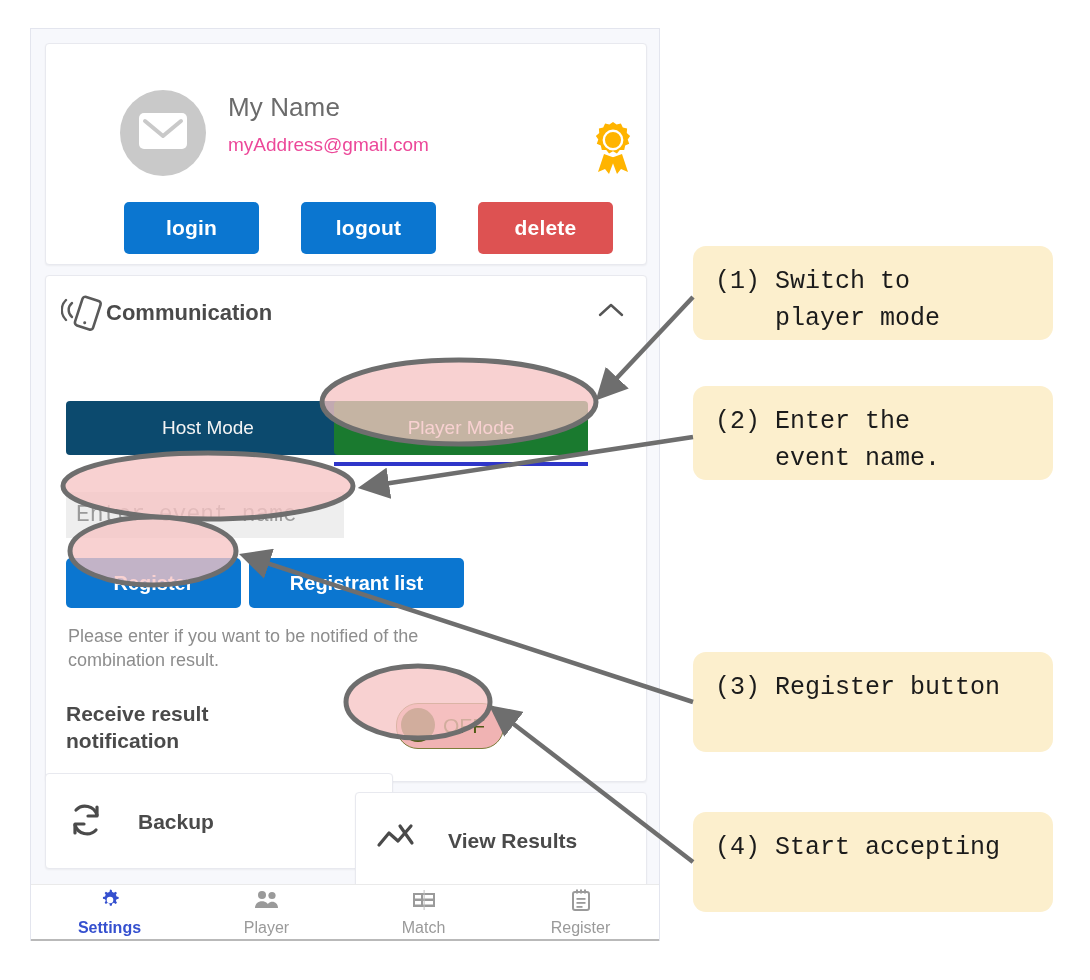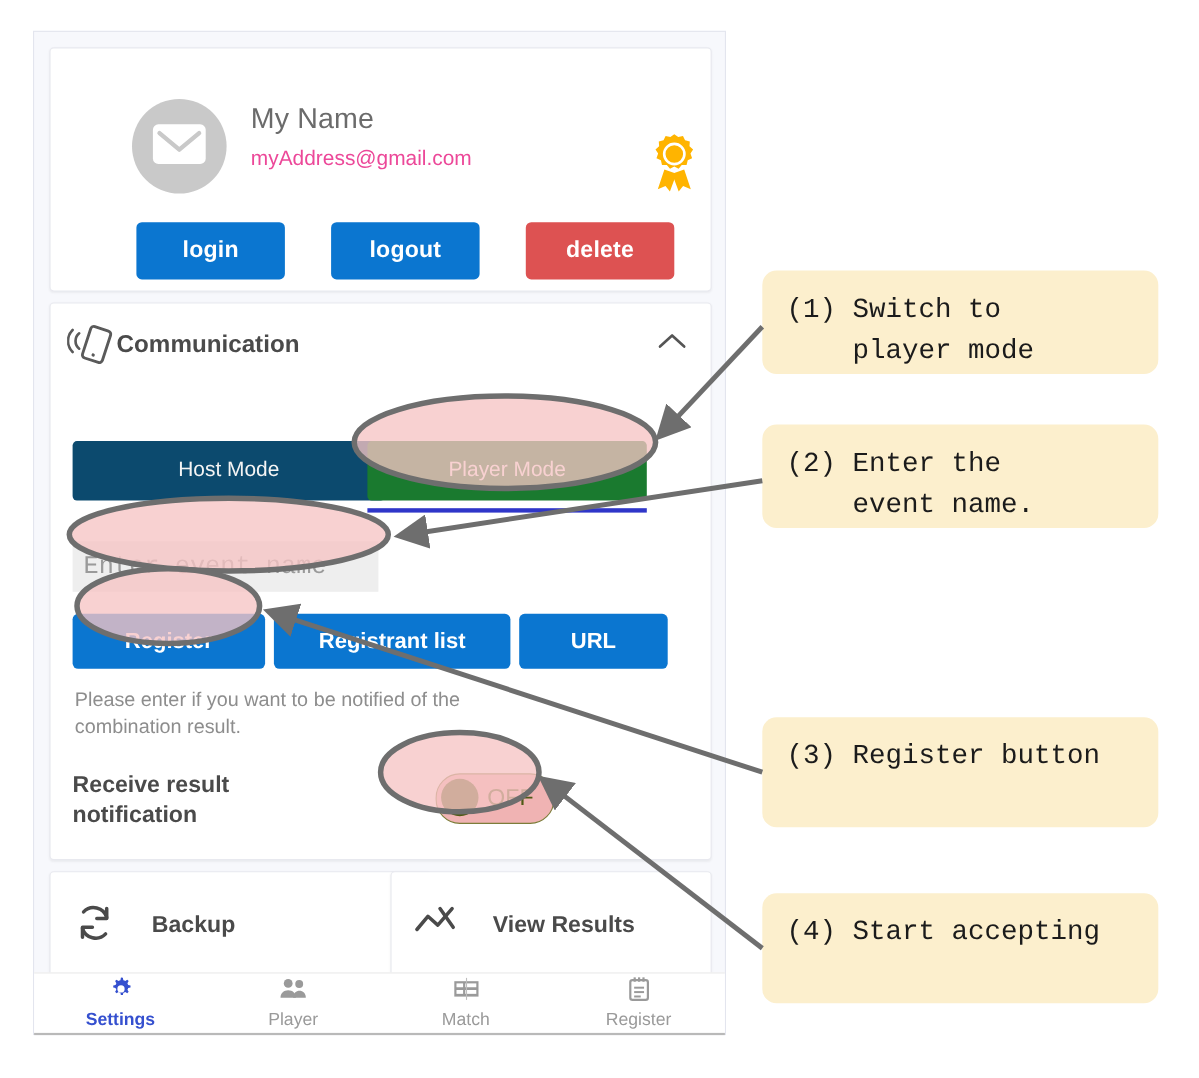--- a/index.html
+++ b/index.html
@@ -134,21 +134,21 @@
     width:34px;height:34px;border-radius:50%;
     background:#4f5a14;
   }
   #toggle-text{
     position:absolute; left:46px; top:10px;
     font-size:21px; color:#4f5a14; font-weight:400;
   }
 
   
   #backup-card{
-    position:absolute; left:14px; top:763px;
+    position:absolute; left:14px; top:744px;
     width:348px; height:96px;
   }
   #results-card{
     position:absolute; left:324px; top:763px;
     width:292px; height:96px;
   }
   .tile-label{
     position:absolute; left:92px; top:36px;
     font-size:21px; font-weight:700; color:#4a4a4a;
   }
@@ -245,21 +245,20 @@
     </span>
 
     <button id="host-mode-btn">Host Mode</button>
     <button id="player-mode-btn">Player Mode</button>
     <div id="mode-underline"></div>
 
     <input id="event-input" type="text" placeholder="Enter event name" style="">
 
     <button id="btn-register" class="cbtn">Register</button>
     <button id="btn-registrant-list" class="cbtn">Registrant list</button>
-    <button id="btn-url" class="cbtn">URL</button>
 
     <div id="notice-text">Please enter if you want to be notified of the combination result.</div>
     <div id="toggle">
       <div id="toggle-knob"></div>
       <div id="toggle-text">OFF</div>
     </div>
 
     <div id="receive-label">Receive result notification</div>
   </div>
 

